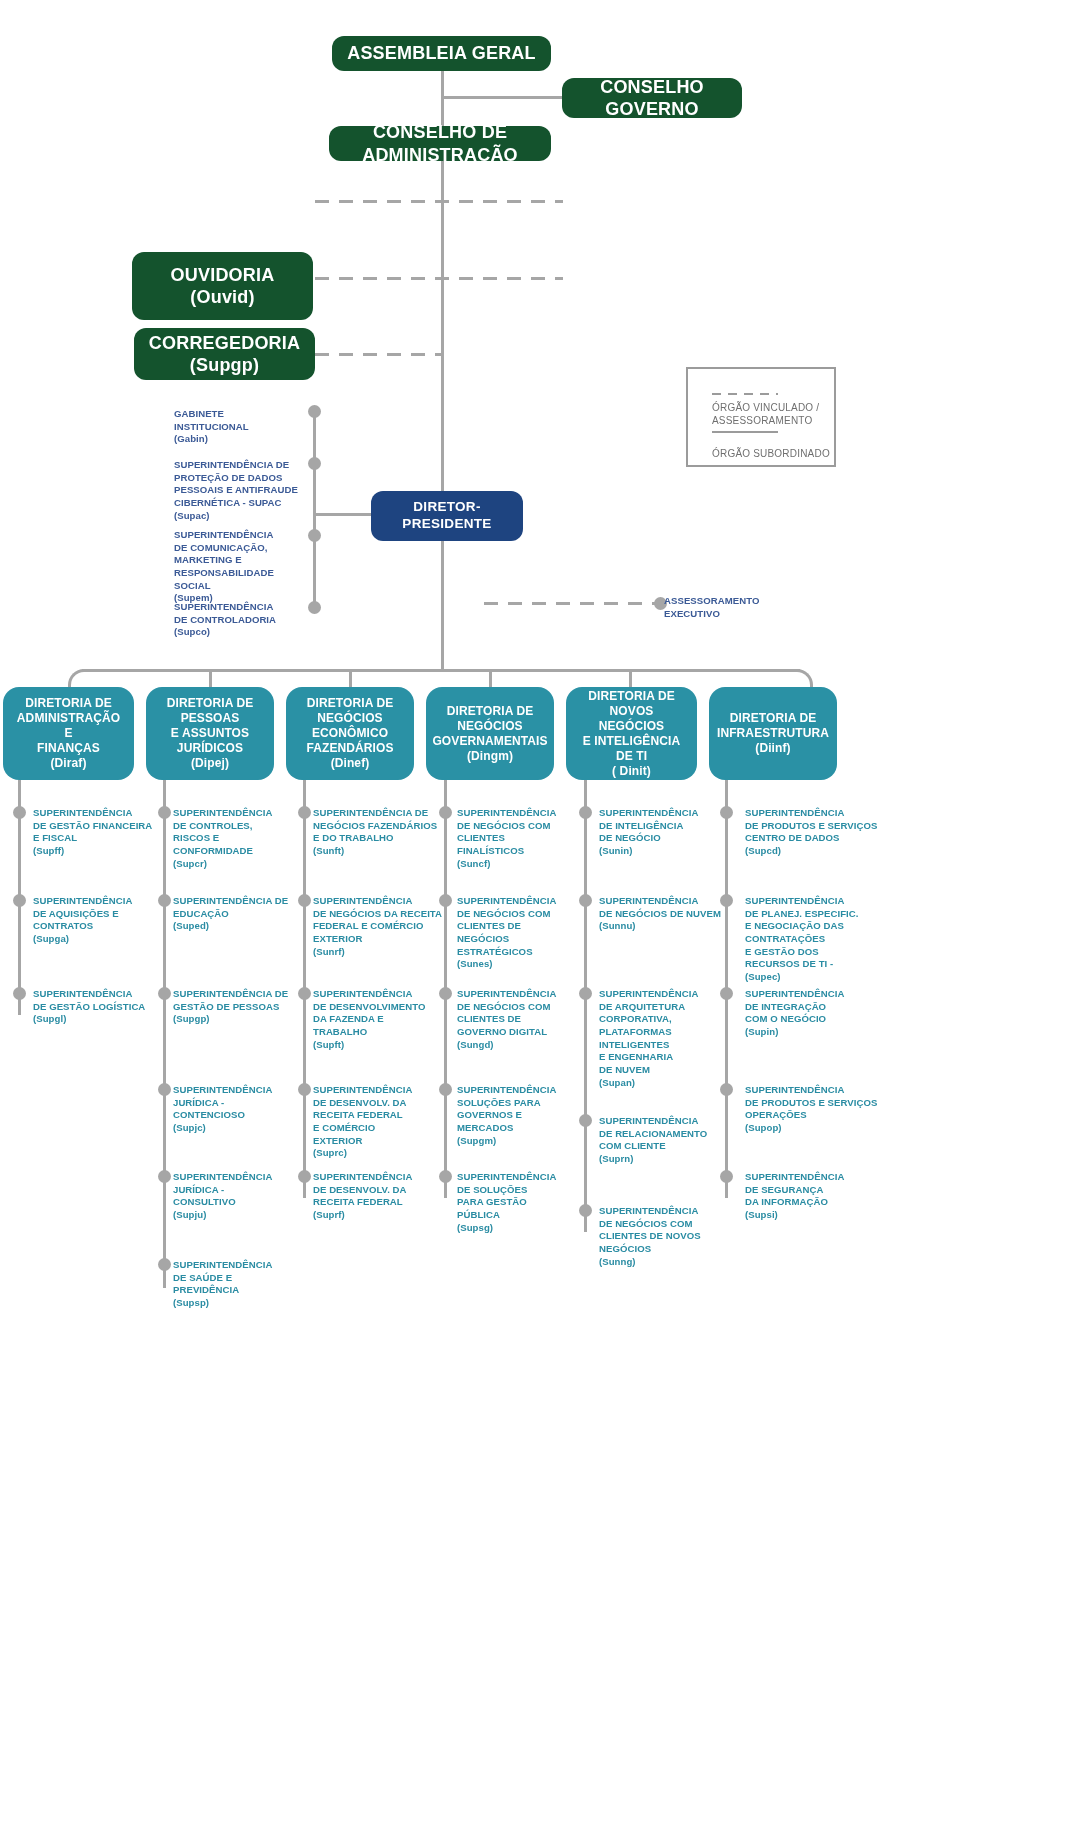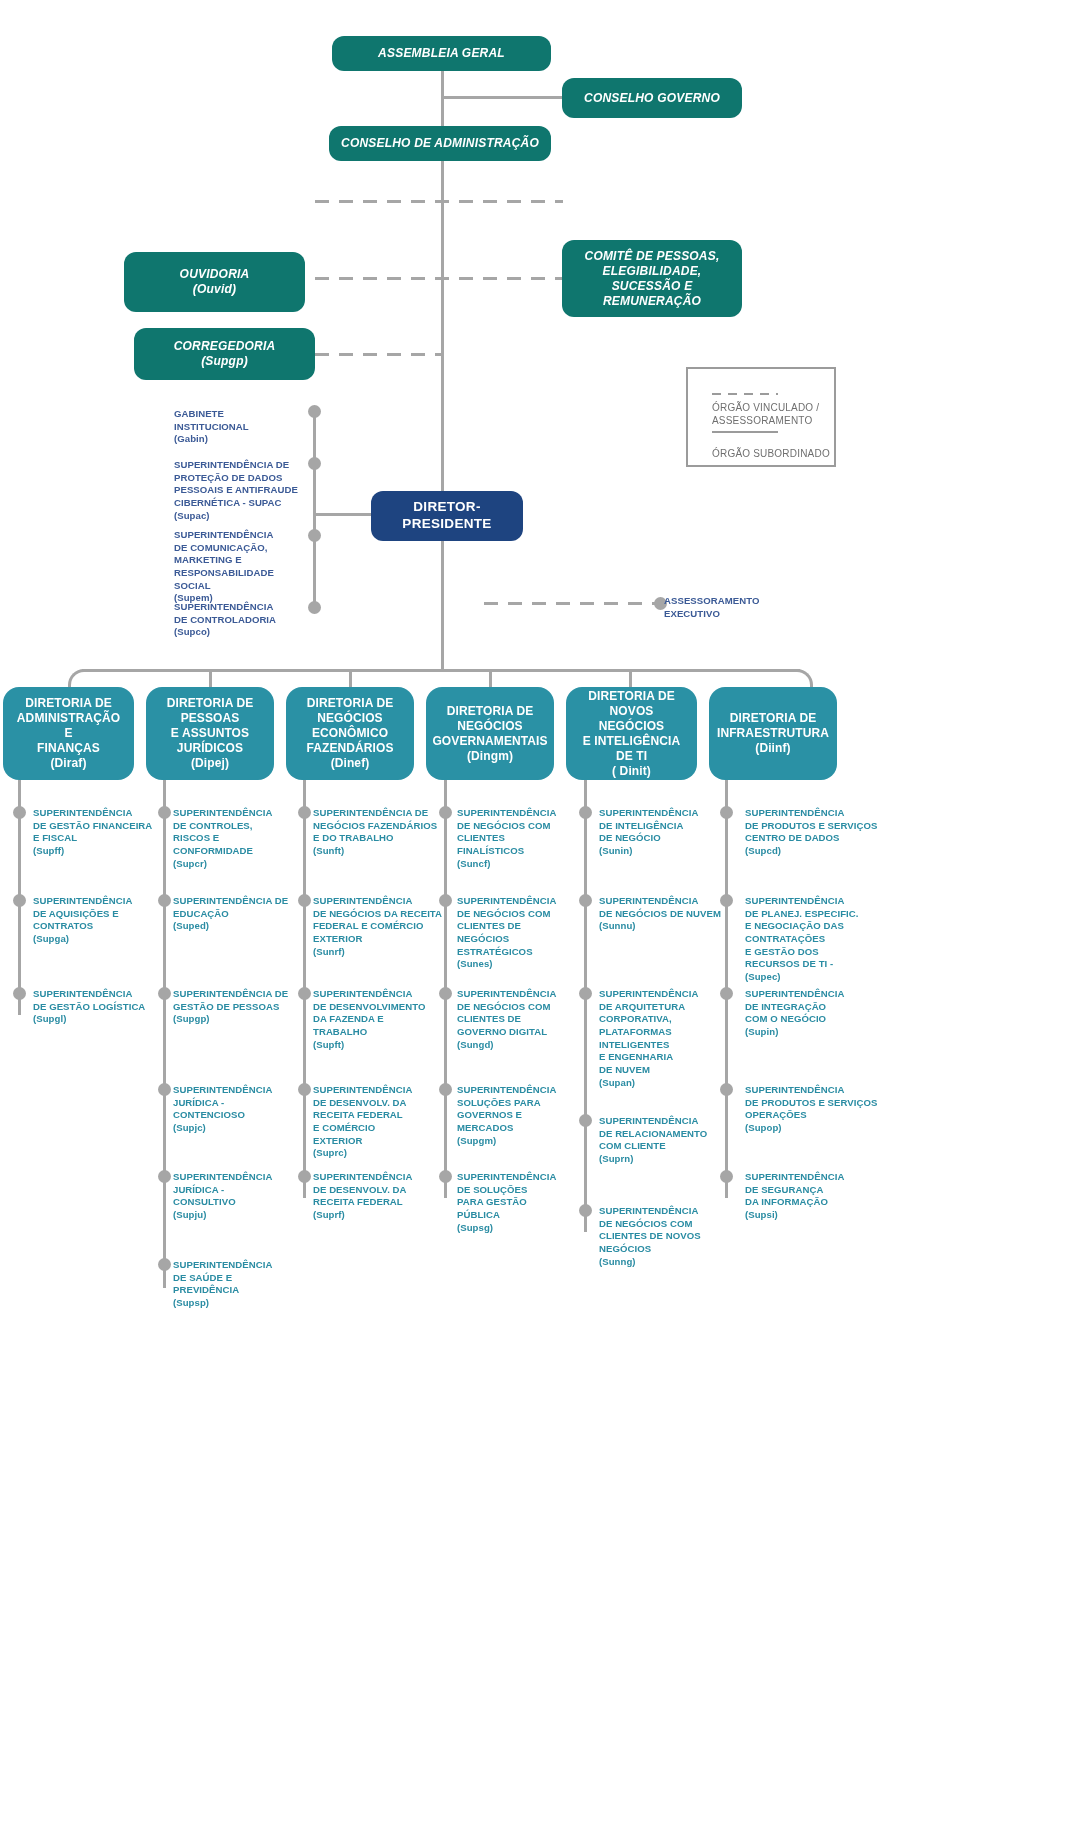--- a/index.html
+++ b/index.html
@@ -32,21 +32,21 @@
     position: absolute;
     border-radius: 12px;
     display: flex; align-items: center; justify-content: center;
     text-align: center;
     color: #ffffff;
     font-weight: bold;
     line-height: 1.25;
     padding: 6px 10px;
     white-space: pre-line;
   }
-  .navy  { background: #0f766e; font-size: 12px; letter-spacing: .2px; font-style: italic; }
+  .navy  { background: #14532d; font-size: 18px; letter-spacing: .2px; }
   .blue  { background: #1e4480; font-size: 13.5px; letter-spacing: .3px; }
   .teal  { background: #2a91a5; font-size: 12px; border-radius: 16px; letter-spacing: .1px; }
 
   
   .leaf {
     position: absolute;
     font-size: 9.6px;
     font-weight: bold;
     line-height: 1.32;
     white-space: pre-line;
@@ -95,27 +95,23 @@
   <div class="dash-h" style="left:315px; top:353px; width:128px;"></div>
 
   <div class="node navy" style="left:332px; top:36px; width:219px; height:35px;">ASSEMBLEIA GERAL</div>
 
   <div class="node navy" style="left:562px; top:78px; width:180px; height:40px;">CONSELHO GOVERNO</div>
 
   <div class="node navy" style="left:329px; top:126px; width:222px; height:35px;">CONSELHO DE ADMINISTRAÇÃO</div>
 
 
 
-  <div class="node navy" style="left:124px; top:252px; width:181px; height:60px;">OUVIDORIA
+  <div class="node navy" style="left:132px; top:252px; width:181px; height:68px;">OUVIDORIA
 (Ouvid)</div>
 
-  <div class="node navy" style="left:562px; top:240px; width:180px; height:77px;">COMITÊ DE PESSOAS,
-ELEGIBILIDADE,
-SUCESSÃO E
-REMUNERAÇÃO</div>
 
   <div class="node navy" style="left:134px; top:328px; width:181px; height:52px;">CORREGEDORIA
 (Supgp)</div>
 
   <div class="legend" style="left:686px; top:367px; width:150px; height:100px;">
     <div class="legend-dash" style="left:24px; top:24px; width:66px;"></div>
     <div class="legend-txt" style="left:24px; top:32px; width:124px;">ÓRGÃO VINCULADO /
 ASSESSORAMENTO</div>
     <div class="legend-solid" style="left:24px; top:62px; width:66px;"></div>
     <div class="legend-txt" style="left:24px; top:78px; width:128px;">ÓRGÃO SUBORDINADO</div>

